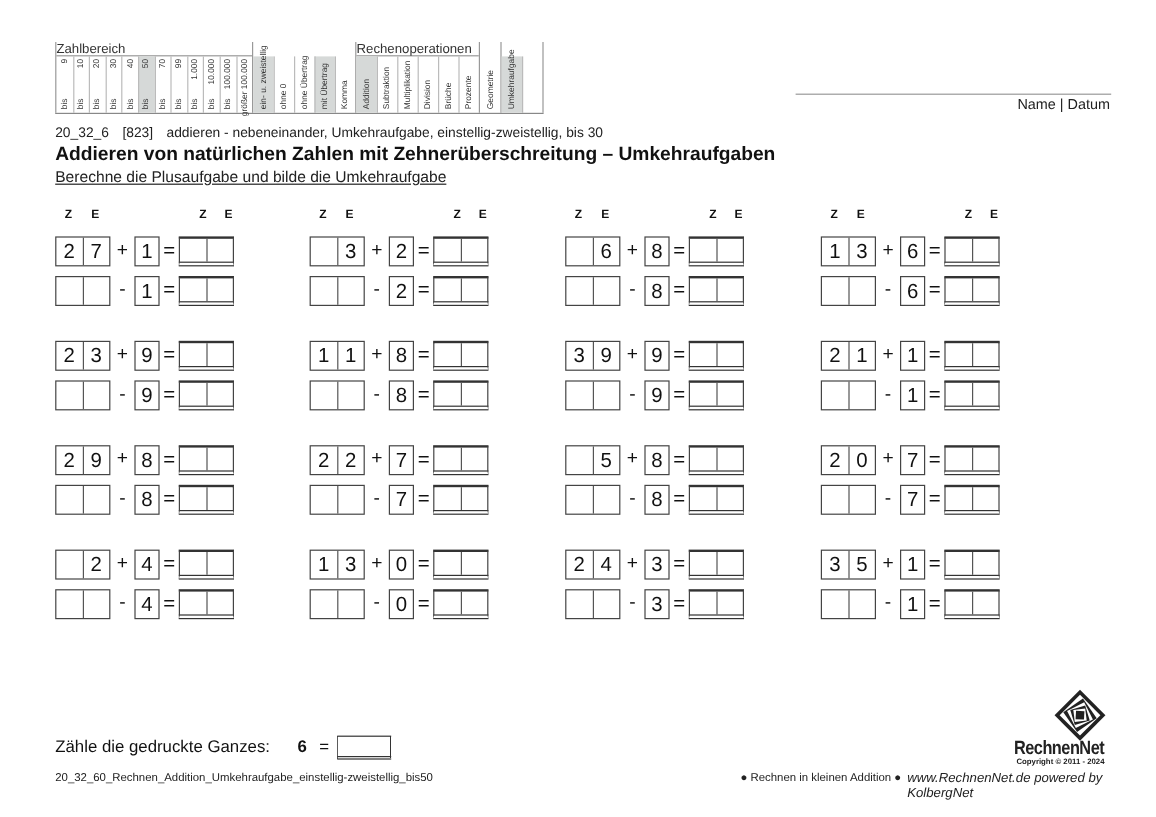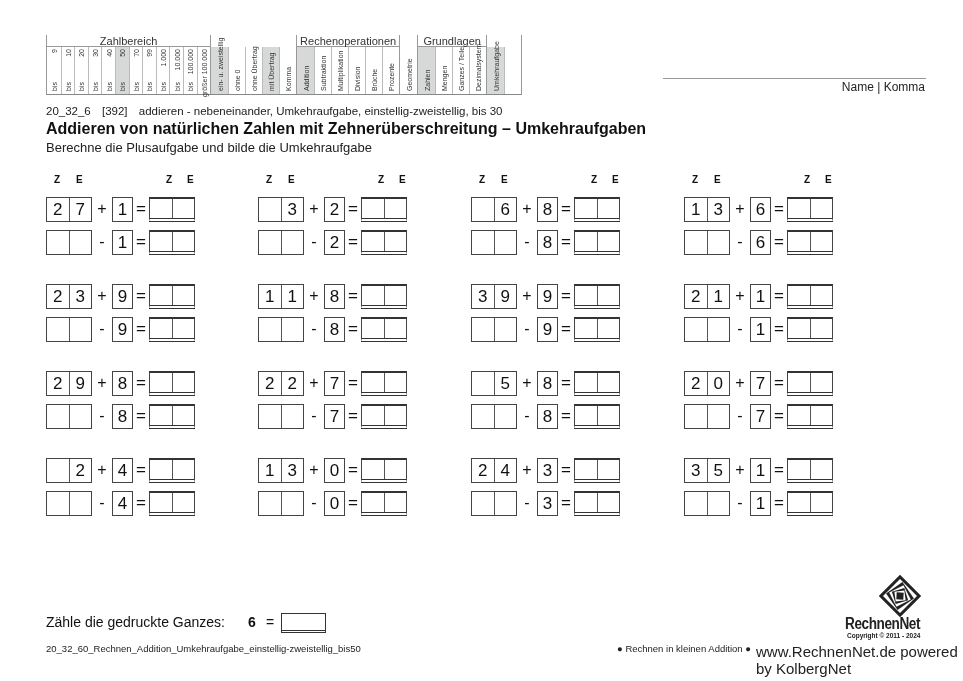--- a/index.html
+++ b/index.html
@@ -3,39 +3,39 @@
   <meta charset="utf-8">
   <style>
     * { box-sizing: border-box; margin: 0; padding: 0; }
     html, body { width: 963px; height: 681px; background: #ffffff; overflow: hidden; }
     body { position: relative; font-family: "Liberation Sans", sans-serif; color: #111; }
 
     
     .hdr-table { position: absolute; top: 35px; left: 46px; height: 60px; display: flex; border-bottom: 1px solid #888; }
     .hdr-group { display: flex; flex-direction: column; border-left: 1px solid #999; }
     .hdr-group.last { border-right: 1px solid #999; }
-    .hdr-group-title { height: 12px; font-size: 11px; line-height: 12px; text-align: center; color: #333; border-bottom: 1px solid #999; white-space: nowrap; }
+    .hdr-group-title { height: 12px; font-size: 11px; line-height: 12px; color: #333; border-bottom: 1px solid #999; white-space: nowrap; }
     .hdr-group.untitled .hdr-group-title { border-bottom: none; }
     .hdr-cols { display: flex; flex: 1; }
     .hdr-col { position: relative; width: 13.6px; border-left: 1px solid #bbb; }
     .hdr-col:first-child { border-left: none; }
     .hdr-col.active { background: #d6d9d8; }
     .hdr-col.wide { width: 17px; }
     .rot { position: absolute; left: 50%; bottom: 3px; transform-origin: left bottom; transform: rotate(-90deg) translateY(50%); font-size: 7px; white-space: nowrap; color: #333; }
     .col-top { position: absolute; top: 2px; left: 0; width: 100%; height: 26px; }
     .col-top span { position: absolute; left: 50%; top: 0; transform-origin: left top; transform: rotate(-90deg) translate(-100%, -50%); font-size: 7px; white-space: nowrap; color: #333; }
 
     .name-line { position: absolute; left: 663px; top: 78px; width: 263px; border-top: 1px solid #999; }
     .name-label { position: absolute; right: 38px; top: 80px; font-size: 12px; color: #222; }
 
     
     .meta-line { position: absolute; left: 46px; top: 105px; font-size: 11.5px; color: #222; }
     .meta-line span { margin-right: 8px; }
     .title { position: absolute; left: 46px; top: 120px; font-size: 16px; font-weight: bold; color: #111; }
-    .subtitle { position: absolute; left: 46px; top: 140px; font-size: 13px; color: #222; }
+    .subtitle { position: absolute; left: 46px; top: 140px; font-size: 13px; color: #222; text-decoration: underline; }
 
     
     .ex { position: absolute; width: 200px; height: 60px; }
     .ze-head { position: absolute; top: 0; font-size: 10px; font-weight: bold; color: #111; }
     .row { position: absolute; left: 0; height: 26px; display: flex; align-items: center; }
     .box2 { display: flex; width: 46px; height: 25px; border: 1px solid #444; }
     .box2 .cell { flex: 1; font-size: 17px; text-align: center; line-height: 23px; color: #111; }
     .box2 .cell + .cell { border-left: 1px solid #555; }
     .box1 { width: 21px; height: 25px; border: 1px solid #444; font-size: 17px; text-align: center; line-height: 23px; color: #111; }
     .op { width: 20px; text-align: center; font-size: 16px; color: #111; }
@@ -44,21 +44,21 @@
     .ans .cell { flex: 1; }
     .ans .cell + .cell { border-left: 1px solid #555; }
 
     
     .count-label { position: absolute; left: 46px; top: 614px; font-size: 14px; color: #111; }
     .count-digit { position: absolute; left: 248px; top: 614px; font-size: 14px; font-weight: bold; }
     .count-eq { position: absolute; left: 266px; top: 614px; font-size: 14px; }
     .count-box { position: absolute; left: 281px; top: 613px; width: 45px; height: 20px; border: 1px solid #333; border-bottom: 3px double #333; }
     .file-name { position: absolute; left: 46px; top: 643px; font-size: 9.5px; color: #222; }
     .slogan { position: absolute; left: 617px; top: 643px; font-size: 9.5px; color: #222; }
-    .website { position: absolute; left: 756px; top: 643px; font-size: 15px; color: #222; }
+    .website { position: absolute; left: 756px; top: 643px; font-size: 11px; color: #222; font-style: italic; }
     .logo-mark { position: absolute; left: 878px; top: 574px; width: 44px; height: 44px; }
     .logo-text { position: absolute; left: 845px; top: 615px; font-size: 16px; font-weight: bold; letter-spacing: -0.5px; color: #222; transform: scaleX(0.85); transform-origin: left; }
     .copyright { position: absolute; left: 847px; top: 632px; font-size: 6.5px; font-weight: bold; color: #222; }
   </style>
 </head>
 <body>
 
 <div class="hdr-table" id="hdr-table">
     <div class="hdr-group">
       <div class="hdr-group-title">Zahlbereich</div>
@@ -181,56 +181,39 @@
       </div>
     </div>
     <div class="hdr-group untitled">
       <div class="hdr-group-title"></div>
       <div class="hdr-cols">
         <div class="hdr-col wide">
           <span class="rot">Geometrie</span>
         </div>
       </div>
     </div>
-    <div class="hdr-group">
-      <div class="hdr-group-title">Grundlagen</div>
-      <div class="hdr-cols">
-        <div class="hdr-col active wide">
-          <span class="rot">Zahlen</span>
-        </div>
-        <div class="hdr-col wide">
-          <span class="rot">Mengen</span>
-        </div>
-        <div class="hdr-col wide">
-          <span class="rot">Ganzes / Teile</span>
-        </div>
-        <div class="hdr-col wide">
-          <span class="rot">Dezimalsystem</span>
-        </div>
-      </div>
-    </div>
     <div class="hdr-group untitled last">
       <div class="hdr-group-title"></div>
       <div class="hdr-cols">
         <div class="hdr-col active wide">
           <span class="rot">Umkehraufgabe</span>
         </div>
         <div class="hdr-col wide">
           <span class="rot"></span>
         </div>
       </div>
     </div>
   </div>
 
 <div class="name-line"></div>
-<div class="name-label">Name | Komma</div>
+<div class="name-label">Name | Datum</div>
 
 <div class="meta-line">
   <span>20_32_6</span>
-  <span>[392]</span>
+  <span>[823]</span>
   <span>addieren - nebeneinander, Umkehraufgabe, einstellig-zweistellig, bis 30</span>
 </div>
 <div class="title">Addieren von natürlichen Zahlen mit Zehnerüberschreitung – Umkehraufgaben</div>
 <div class="subtitle">Berechne die Plusaufgabe und bilde die Umkehraufgabe</div>
 
 <div id="exercises">
     <div class="ex" style="left: 46px; top: 174px;">
       <span class="ze-head" style="left:8px">Z</span>
       <span class="ze-head" style="left:30px">E</span>
       <span class="ze-head" style="left:120px">Z</span>

